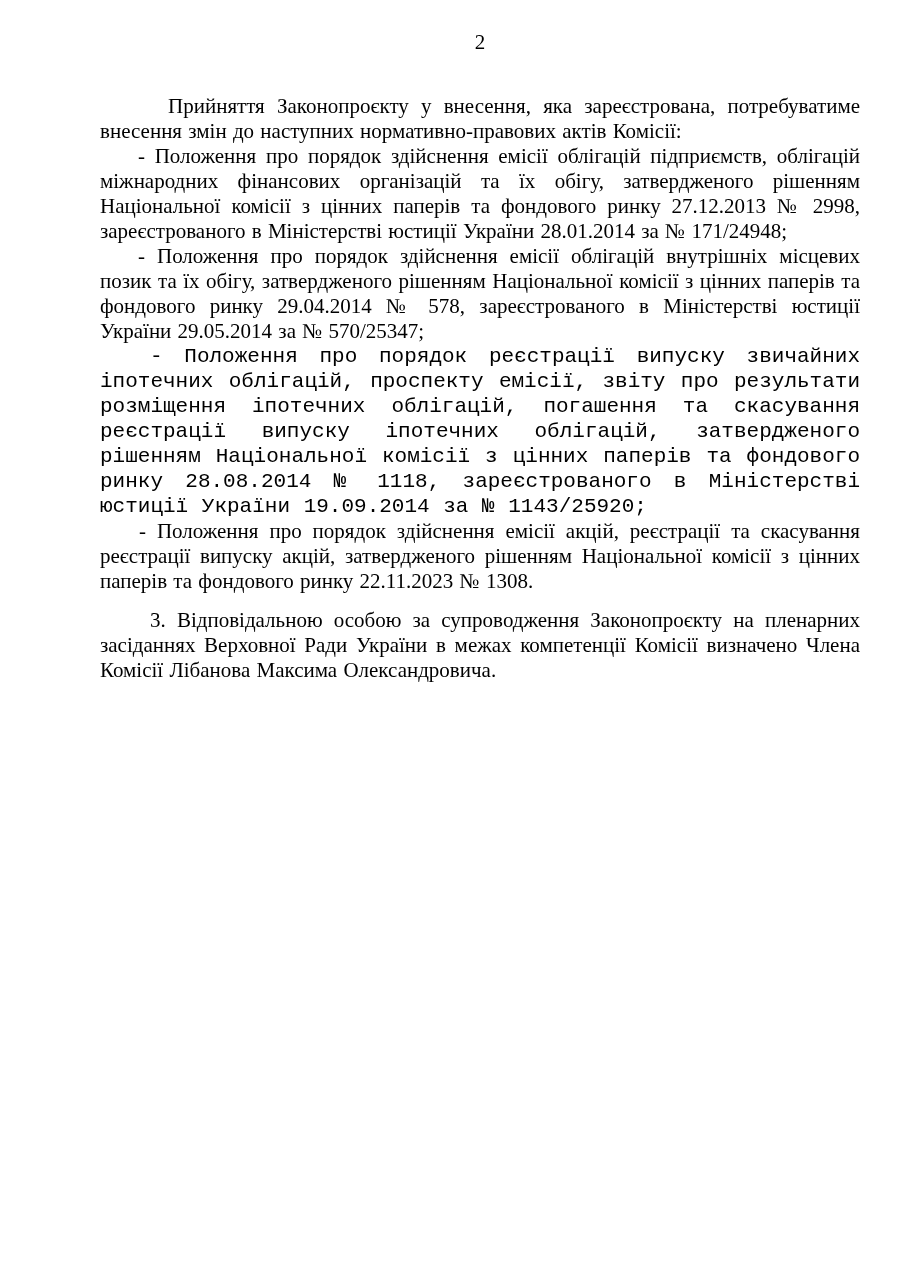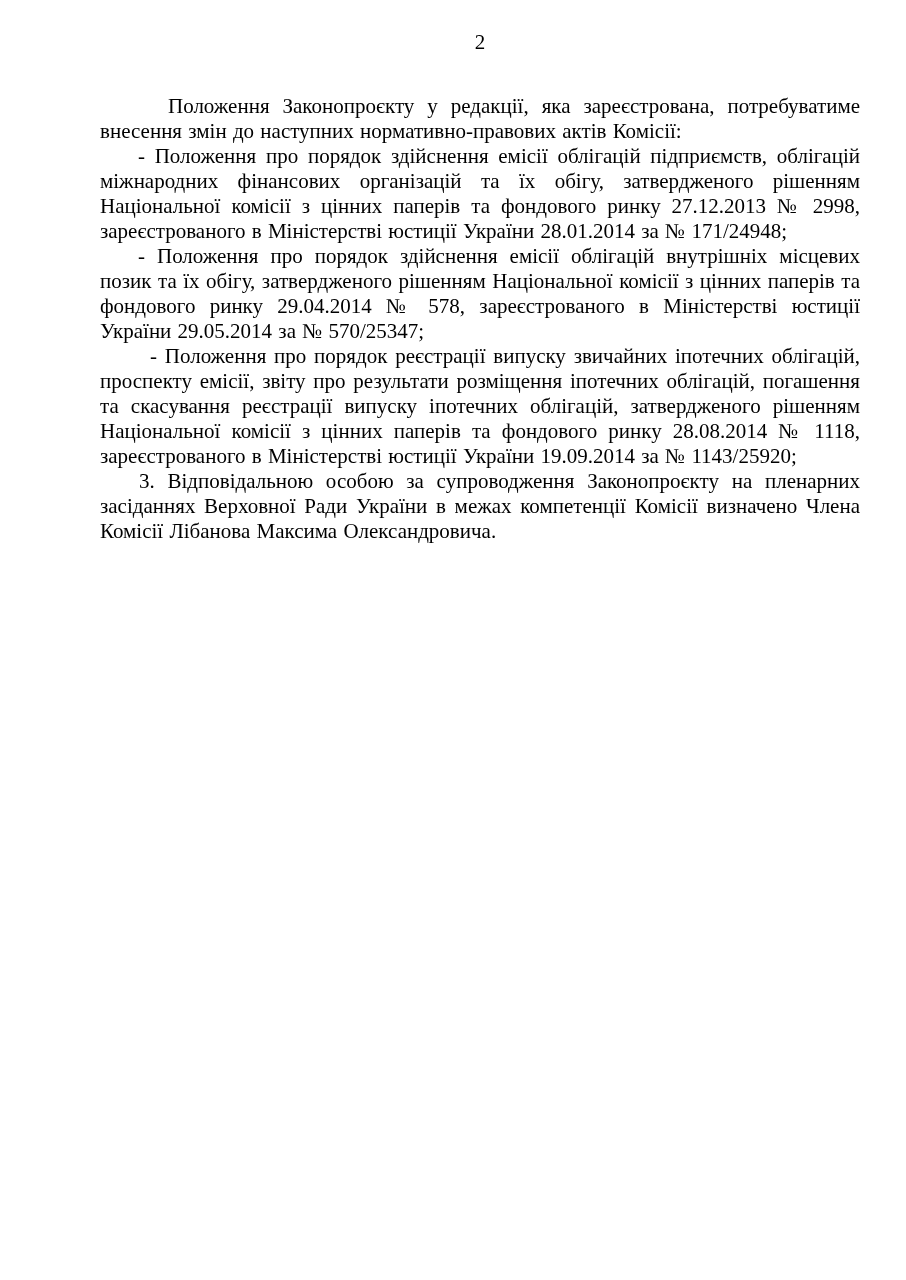--- a/index.html
+++ b/index.html
@@ -34,30 +34,31 @@
     word-spacing: 1px;
   }
   .body-text p {
     margin: 0;
     padding: 0;
   }
   
   .body-text p:nth-of-type(1) { text-indent: 68px; }
   .body-text p:nth-of-type(2) { text-indent: 38px; }
   .body-text p:nth-of-type(3) { text-indent: 38px; font-family: Liberation Serif, serif; }
-  .body-text p:nth-of-type(4) { text-indent: 50px; }
+  .body-text p:nth-of-type(4) { text-indent: 50px; font-family: Liberation Mono, monospace; }
   .body-text p:nth-of-type(5) { text-indent: 39px; }
-  .body-text p:nth-of-type(6) { text-indent: 50px; margin-top: 23px; }
+  .body-text p:nth-of-type(6) { text-indent: 50px; margin-top: 14px; }
 </style>
 </head>
 <body>
 
 <div class="page">
   <div class="page-number">2</div>
 
   <div class="body-text">
-    <p>Положення Законопроєкту у редакції, яка зареєстрована, потребуватиме внесення змін до наступних нормативно-правових актів Комісії:</p>
+    <p>Прийняття Законопроєкту у внесення, яка зареєстрована, потребуватиме внесення змін до наступних нормативно-правових актів Комісії:</p>
     <p>- Положення про порядок здійснення емісії облігацій підприємств, облігацій міжнародних фінансових організацій та їх обігу, затвердженого рішенням Національної комісії з цінних паперів та фондового ринку 27.12.2013 №&nbsp;2998, зареєстрованого в Міністерстві юстиції України 28.01.2014 за №&nbsp;171/24948;</p>
     <p>- Положення про порядок здійснення емісії облігацій внутрішніх місцевих позик та їх обігу, затвердженого рішенням Національної комісії з цінних паперів та фондового ринку 29.04.2014 №&nbsp;578, зареєстрованого в Міністерстві юстиції України 29.05.2014 за №&nbsp;570/25347;</p>
     <p>- Положення про порядок реєстрації випуску звичайних іпотечних облігацій, проспекту емісії, звіту про результати розміщення іпотечних облігацій, погашення та скасування реєстрації випуску іпотечних облігацій, затвердженого рішенням Національної комісії з цінних паперів та фондового ринку 28.08.2014 №&nbsp;1118, зареєстрованого в Міністерстві юстиції України 19.09.2014 за №&nbsp;1143/25920;</p>
+    <p>- Положення про порядок здійснення емісії акцій, реєстрації та скасування реєстрації випуску акцій, затвердженого рішенням Національної комісії з цінних паперів та фондового ринку 22.11.2023 №&nbsp;1308.</p>
     <p>3. Відповідальною особою за супроводження Законопроєкту на пленарних засіданнях Верховної Ради України в межах компетенції Комісії визначено Члена Комісії Лібанова Максима Олександровича.</p>
   </div>
 </div>
 
 </body></html>

